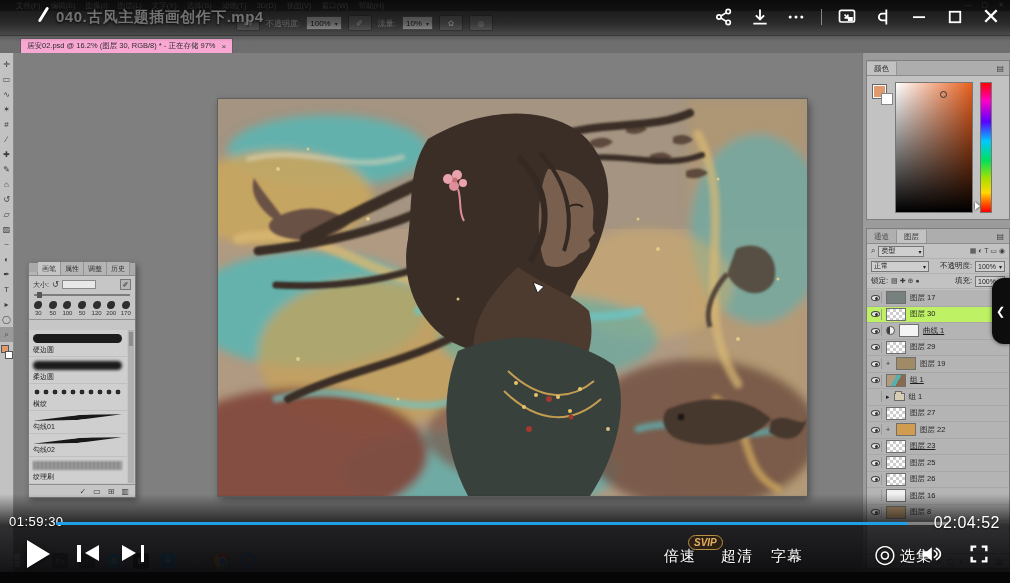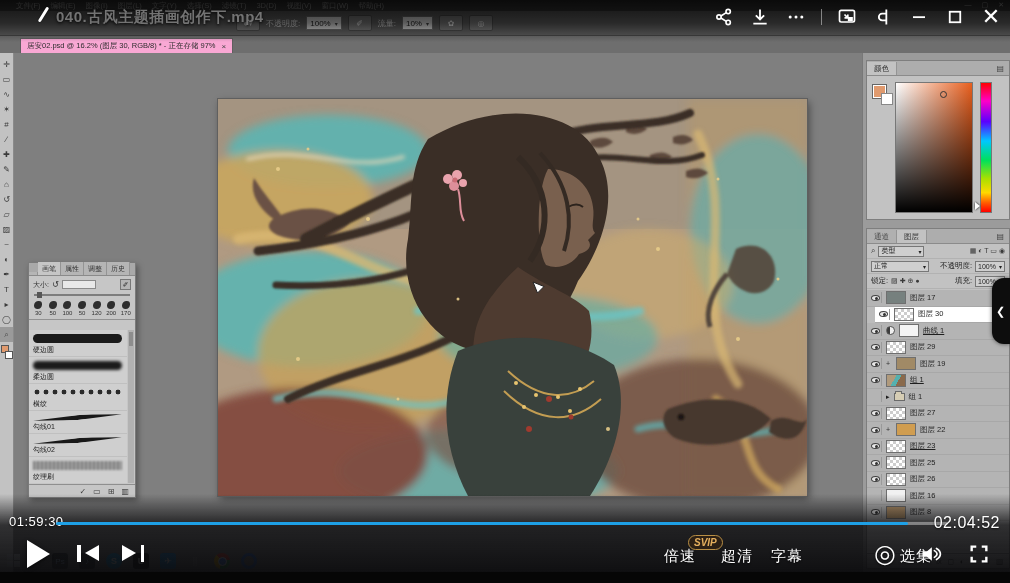--- a/index.html
+++ b/index.html
@@ -105,21 +105,21 @@
 
   #layers-panel { top:175px; bottom:3px; }
   .lp-row { display:flex; align-items:center; gap:3px; height:15px; padding:0 4px;
     border-bottom:1px solid #b2b2b2; font-size:7.5px; color:#222; }
   #lp-filter .glyphs { margin-left:auto; display:flex; gap:5px; font-size:7px; color:#3a3a3a; }
   .mini-dd { height:11px; background:#cfcfcf; border:1px solid #777; font-size:7px; color:#222;
     display:flex; align-items:center; gap:3px; padding:0 2px; }
   #lp-list { position:absolute; left:0; right:0; top:61px; bottom:16px; background:#bcbcbc; overflow:hidden; }
   .layer-row { display:flex; align-items:center; gap:4px; height:16.5px; padding:0 3px;
     border-bottom:1px solid #a8a8a8; font-size:7.5px; color:#1f1f1f; background:#b4b4b4; }
-  .layer-row.selected { background:#ffffff;margin-left:8px; }
+  .layer-row.selected { background:#bef264; }
   .eyebox { width:12px; height:11px; border-right:1px solid #9a9a9a; display:flex; align-items:center; justify-content:center; flex:none; }
   .eye { width:9px; height:6px; border:1px solid #3f3f3f; border-radius:50%; position:relative; background:#e8e8e8; }
   .eye::after { content:""; position:absolute; left:2.5px; top:1px; width:3px; height:3px; background:#333; border-radius:50%; }
   .thumb { width:20px; height:13px; border:1px solid #6f6f6f; flex:none;
     background:repeating-conic-gradient(#ffffff 0 25%,#cdcdcd 0 50%); background-size:6px 6px; }
   .thumb.curve { background:#f4f4f4; }
   .thumb.art { background:linear-gradient(120deg,#b09a7c 0 40%,#55b0ae 0 60%,#8a6a4c 0); }
   .clipmark { font-size:7px; color:#333; width:6px; flex:none; }
   .half-circle { width:9px; height:9px; border-radius:50%; flex:none;
     background:linear-gradient(90deg,#3c3c3c 50%,#efefef 50%); border:1px solid #555; }

